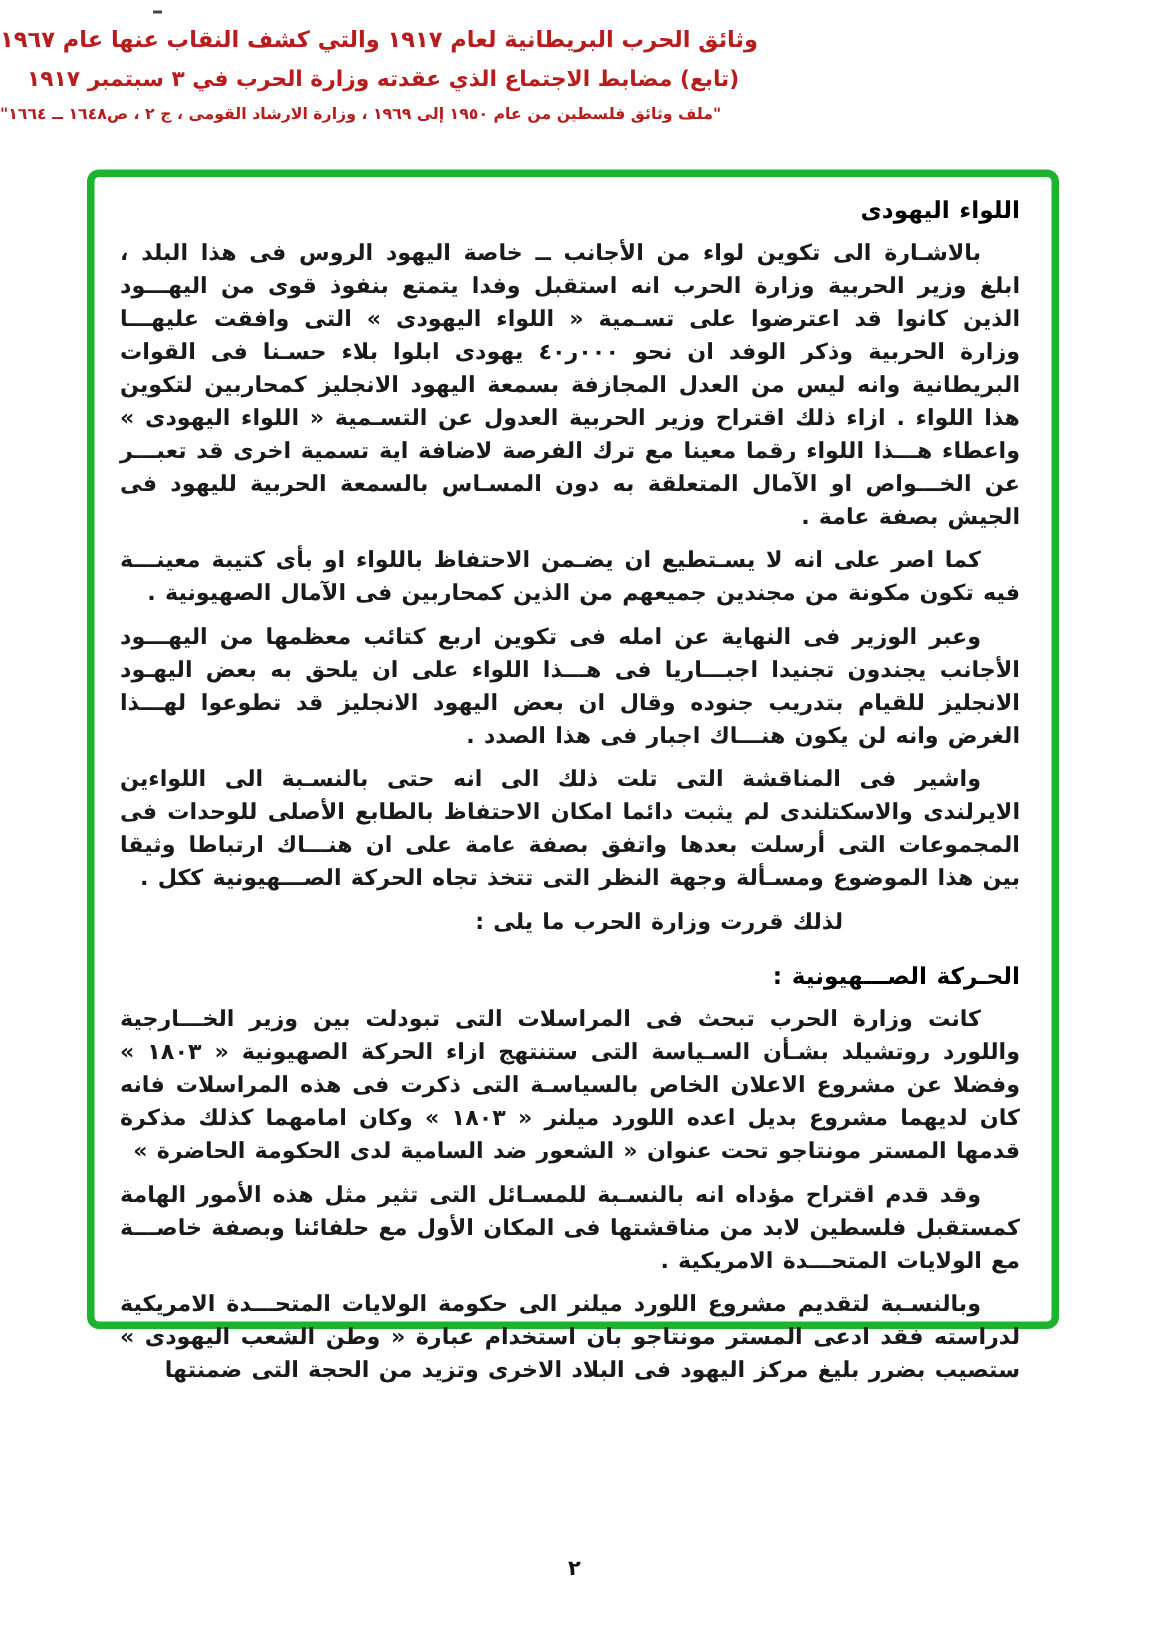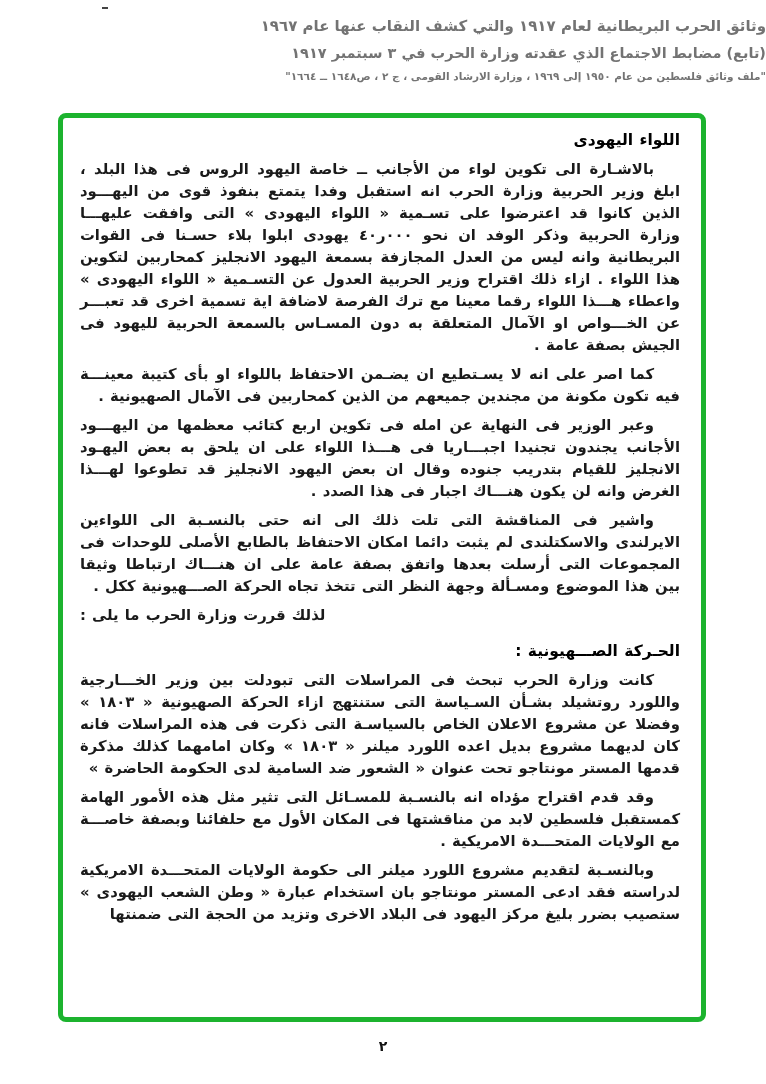--- a/index.html
+++ b/index.html
@@ -18,44 +18,44 @@
   }
   .scan-mark {
     position: absolute;
     top: 7px;
     left: 102px;
     width: 6px;
     height: 2px;
     background: #444;
   }
   .header {
-    text-align: right;
+    text-align: left;
     padding-top: 17px;
-    color: #737373;
+    color: #b91c1c;
     font-weight: bold;
   }
   .header-title {
     font-size: 15px;
     letter-spacing: 0;
     margin: 0 0 10px 0;
   }
   .header-subtitle {
     font-size: 14.5px;
     margin: 0 0 9px 18px;
   }
   .header-source {
     font-size: 10.5px;
     margin: 0;
   }
   .frame {
     position: absolute;
     left: 58px;
     top: 113px;
     width: 648px;
-    height: 909px;
+    height: 773px;
     box-sizing: border-box;
     border: 5px solid var(--frame-color, #1cb32e);
     border-radius: 8px;
     padding: 11px 21px 8px 17px;
     background: #ffffff;
   }
   .body-text {
     font-size: 14.8px;
     line-height: 22px;
     color: #1a1a1a;
@@ -73,21 +73,21 @@
     margin-top: 14px;
   }
   .body-text p {
     margin: 0 0 7px 0;
     text-indent: 26px;
     font-weight: bold;
   }
   .body-text p.lead-line {
     text-indent: 0;
     margin-right: 118px;
-    text-align: left;
+    text-align: right;
   }
   .body-text p.last {
     margin-bottom: 0;
   }
   .page-number {
     position: absolute;
     top: 1038px;
     left: 0;
     right: 0;
     text-align: center;

